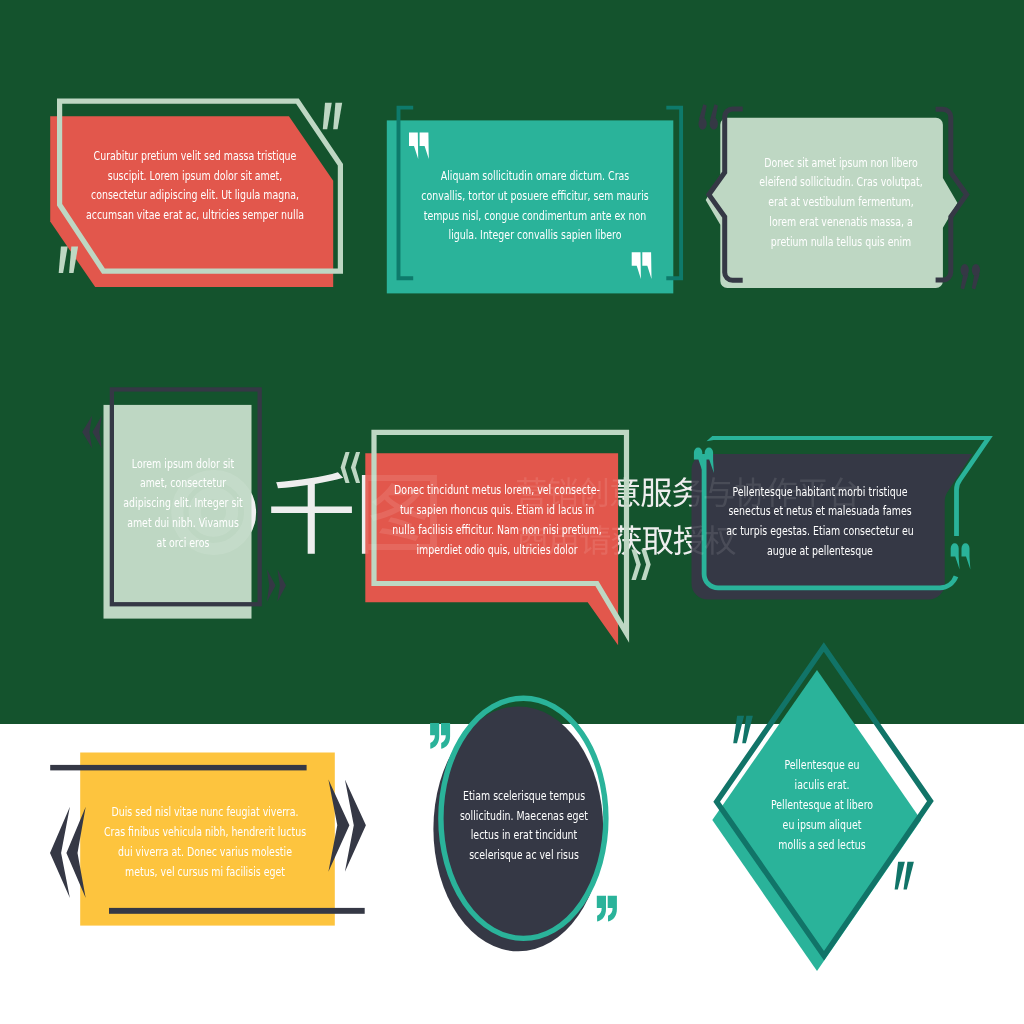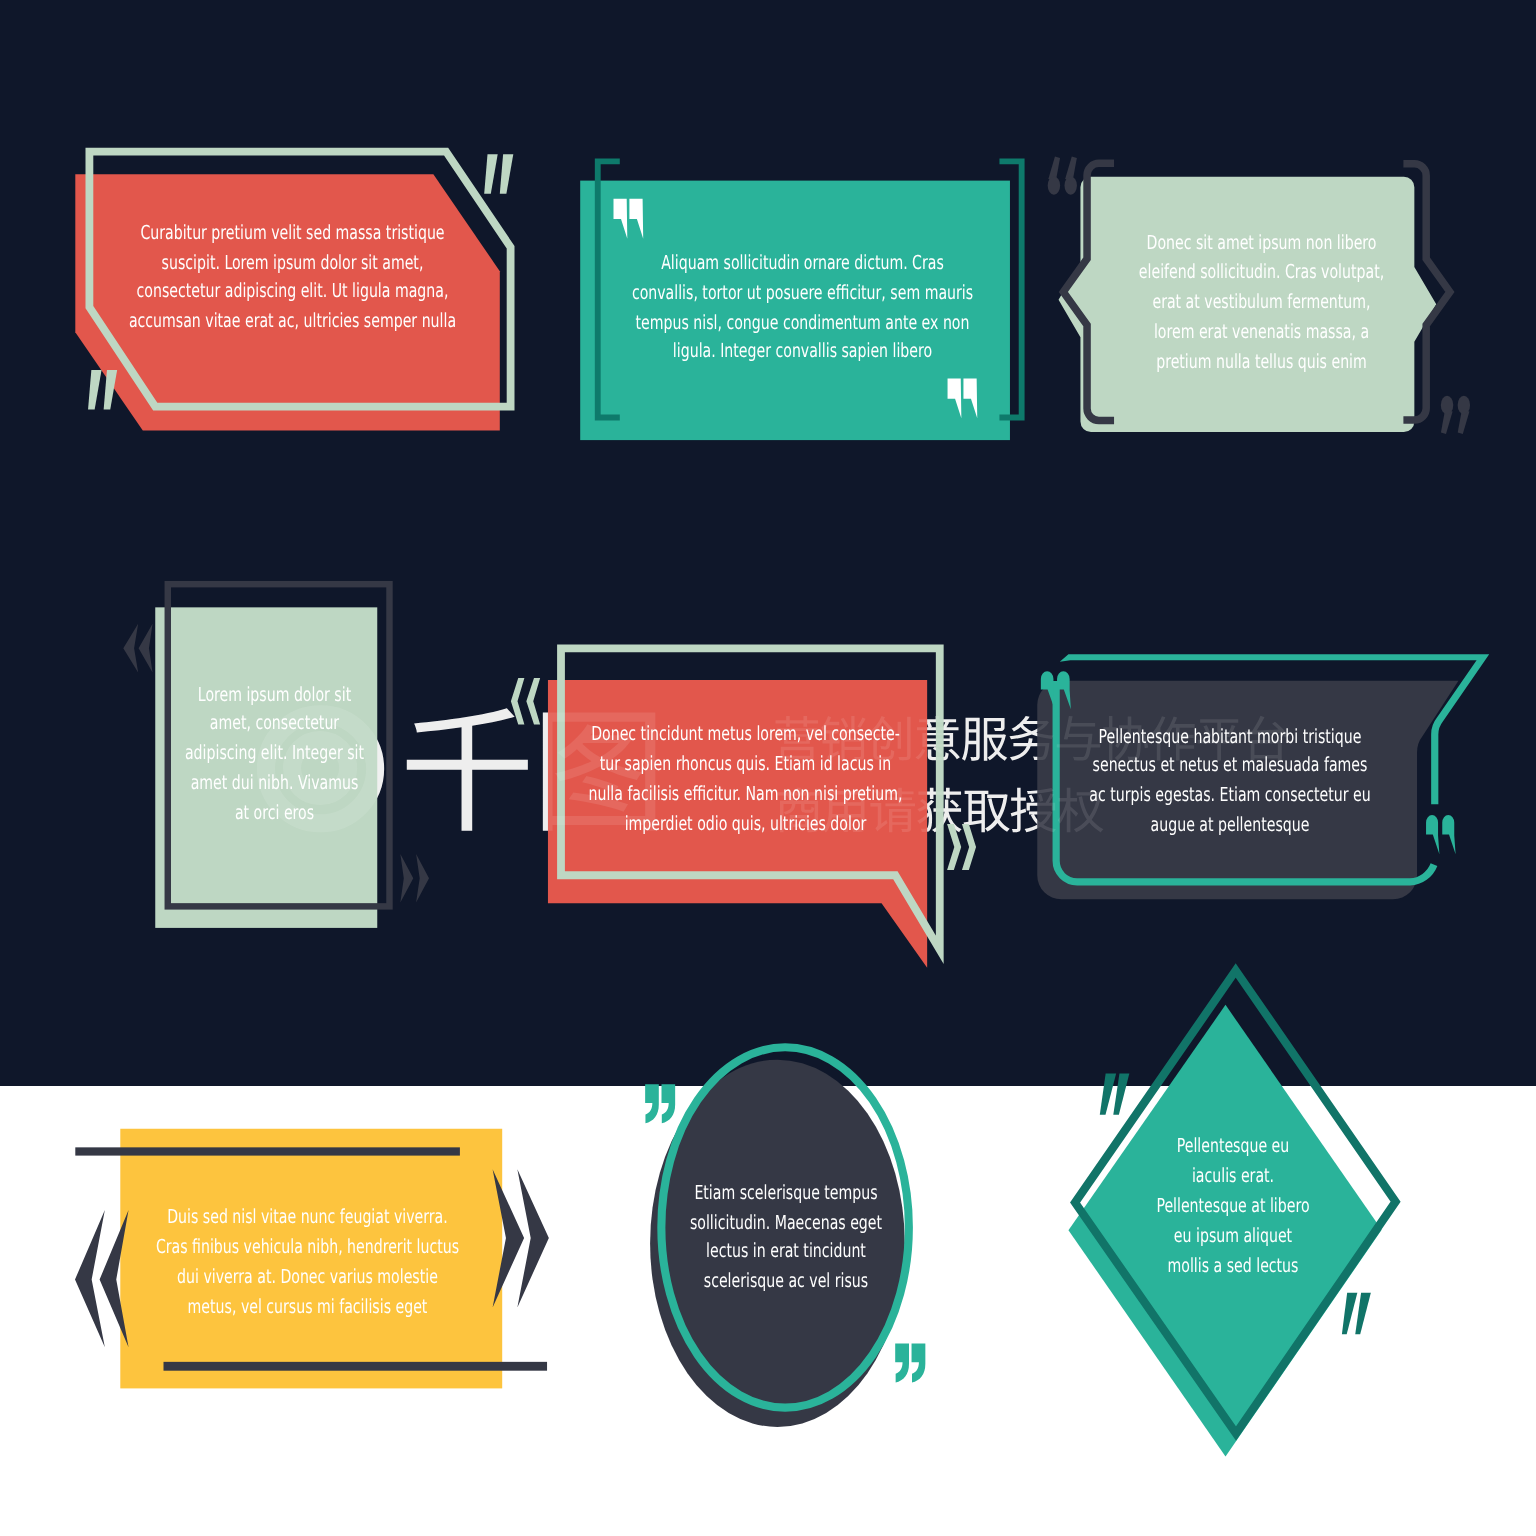--- a/index.html
+++ b/index.html
@@ -1,18 +1,18 @@
 <!DOCTYPE html>
 <html><head>
 <meta charset="utf-8">
 <style>
   html,body{margin:0;padding:0;background:#fff;}
   body{width:1024px;height:1024px;overflow:hidden;
        font-family:"DejaVu Sans Condensed","DejaVu Sans",sans-serif;}
-  #stage{position:relative;width:1024px;height:724px;background:#0f172a;}
+  #stage{position:relative;width:1024px;height:724px;background:#14532d;}
   .layer{position:absolute;left:0;top:0;width:1024px;height:1024px;}
   .txt{position:absolute;text-align:center;color:#fff;
        font-family:"DejaVu Sans Condensed","DejaVu Sans",sans-serif;
        font-size:12.9px;line-height:19.9px;white-space:pre;
        transform:scaleX(0.812);transform-origin:center top;}
 </style>
 </head>
 <body>
 
 <div id="stage">

